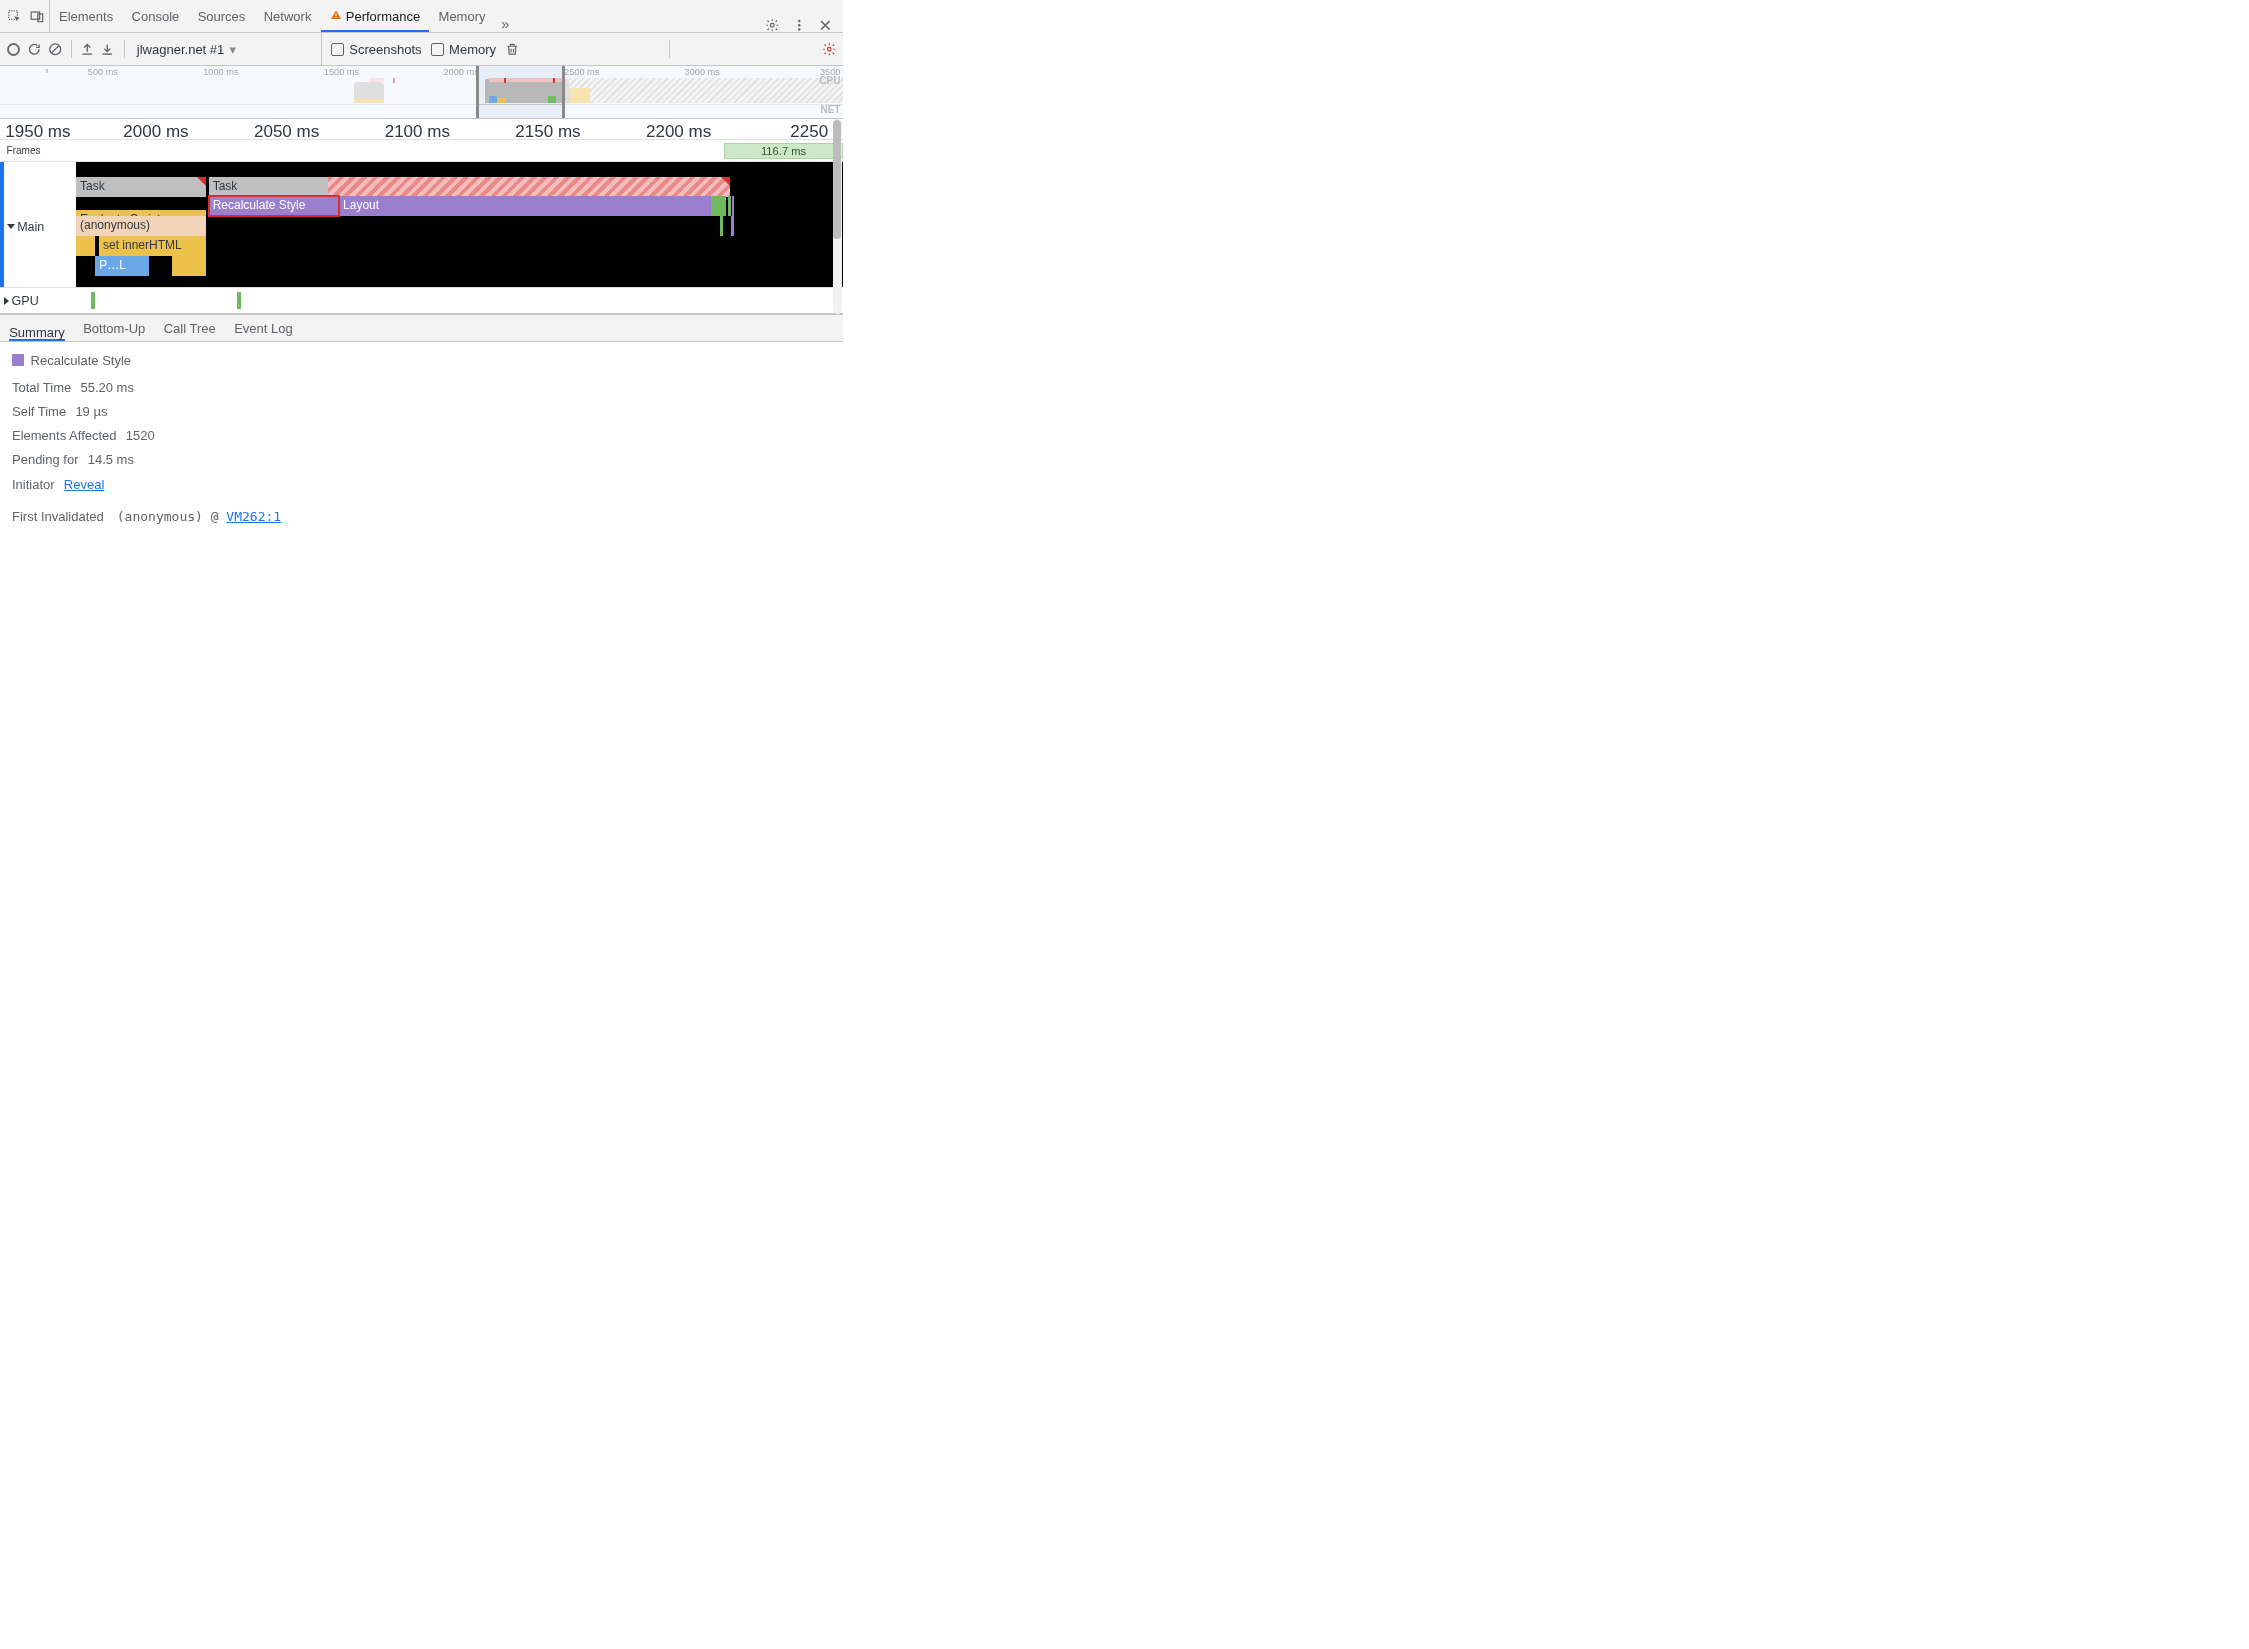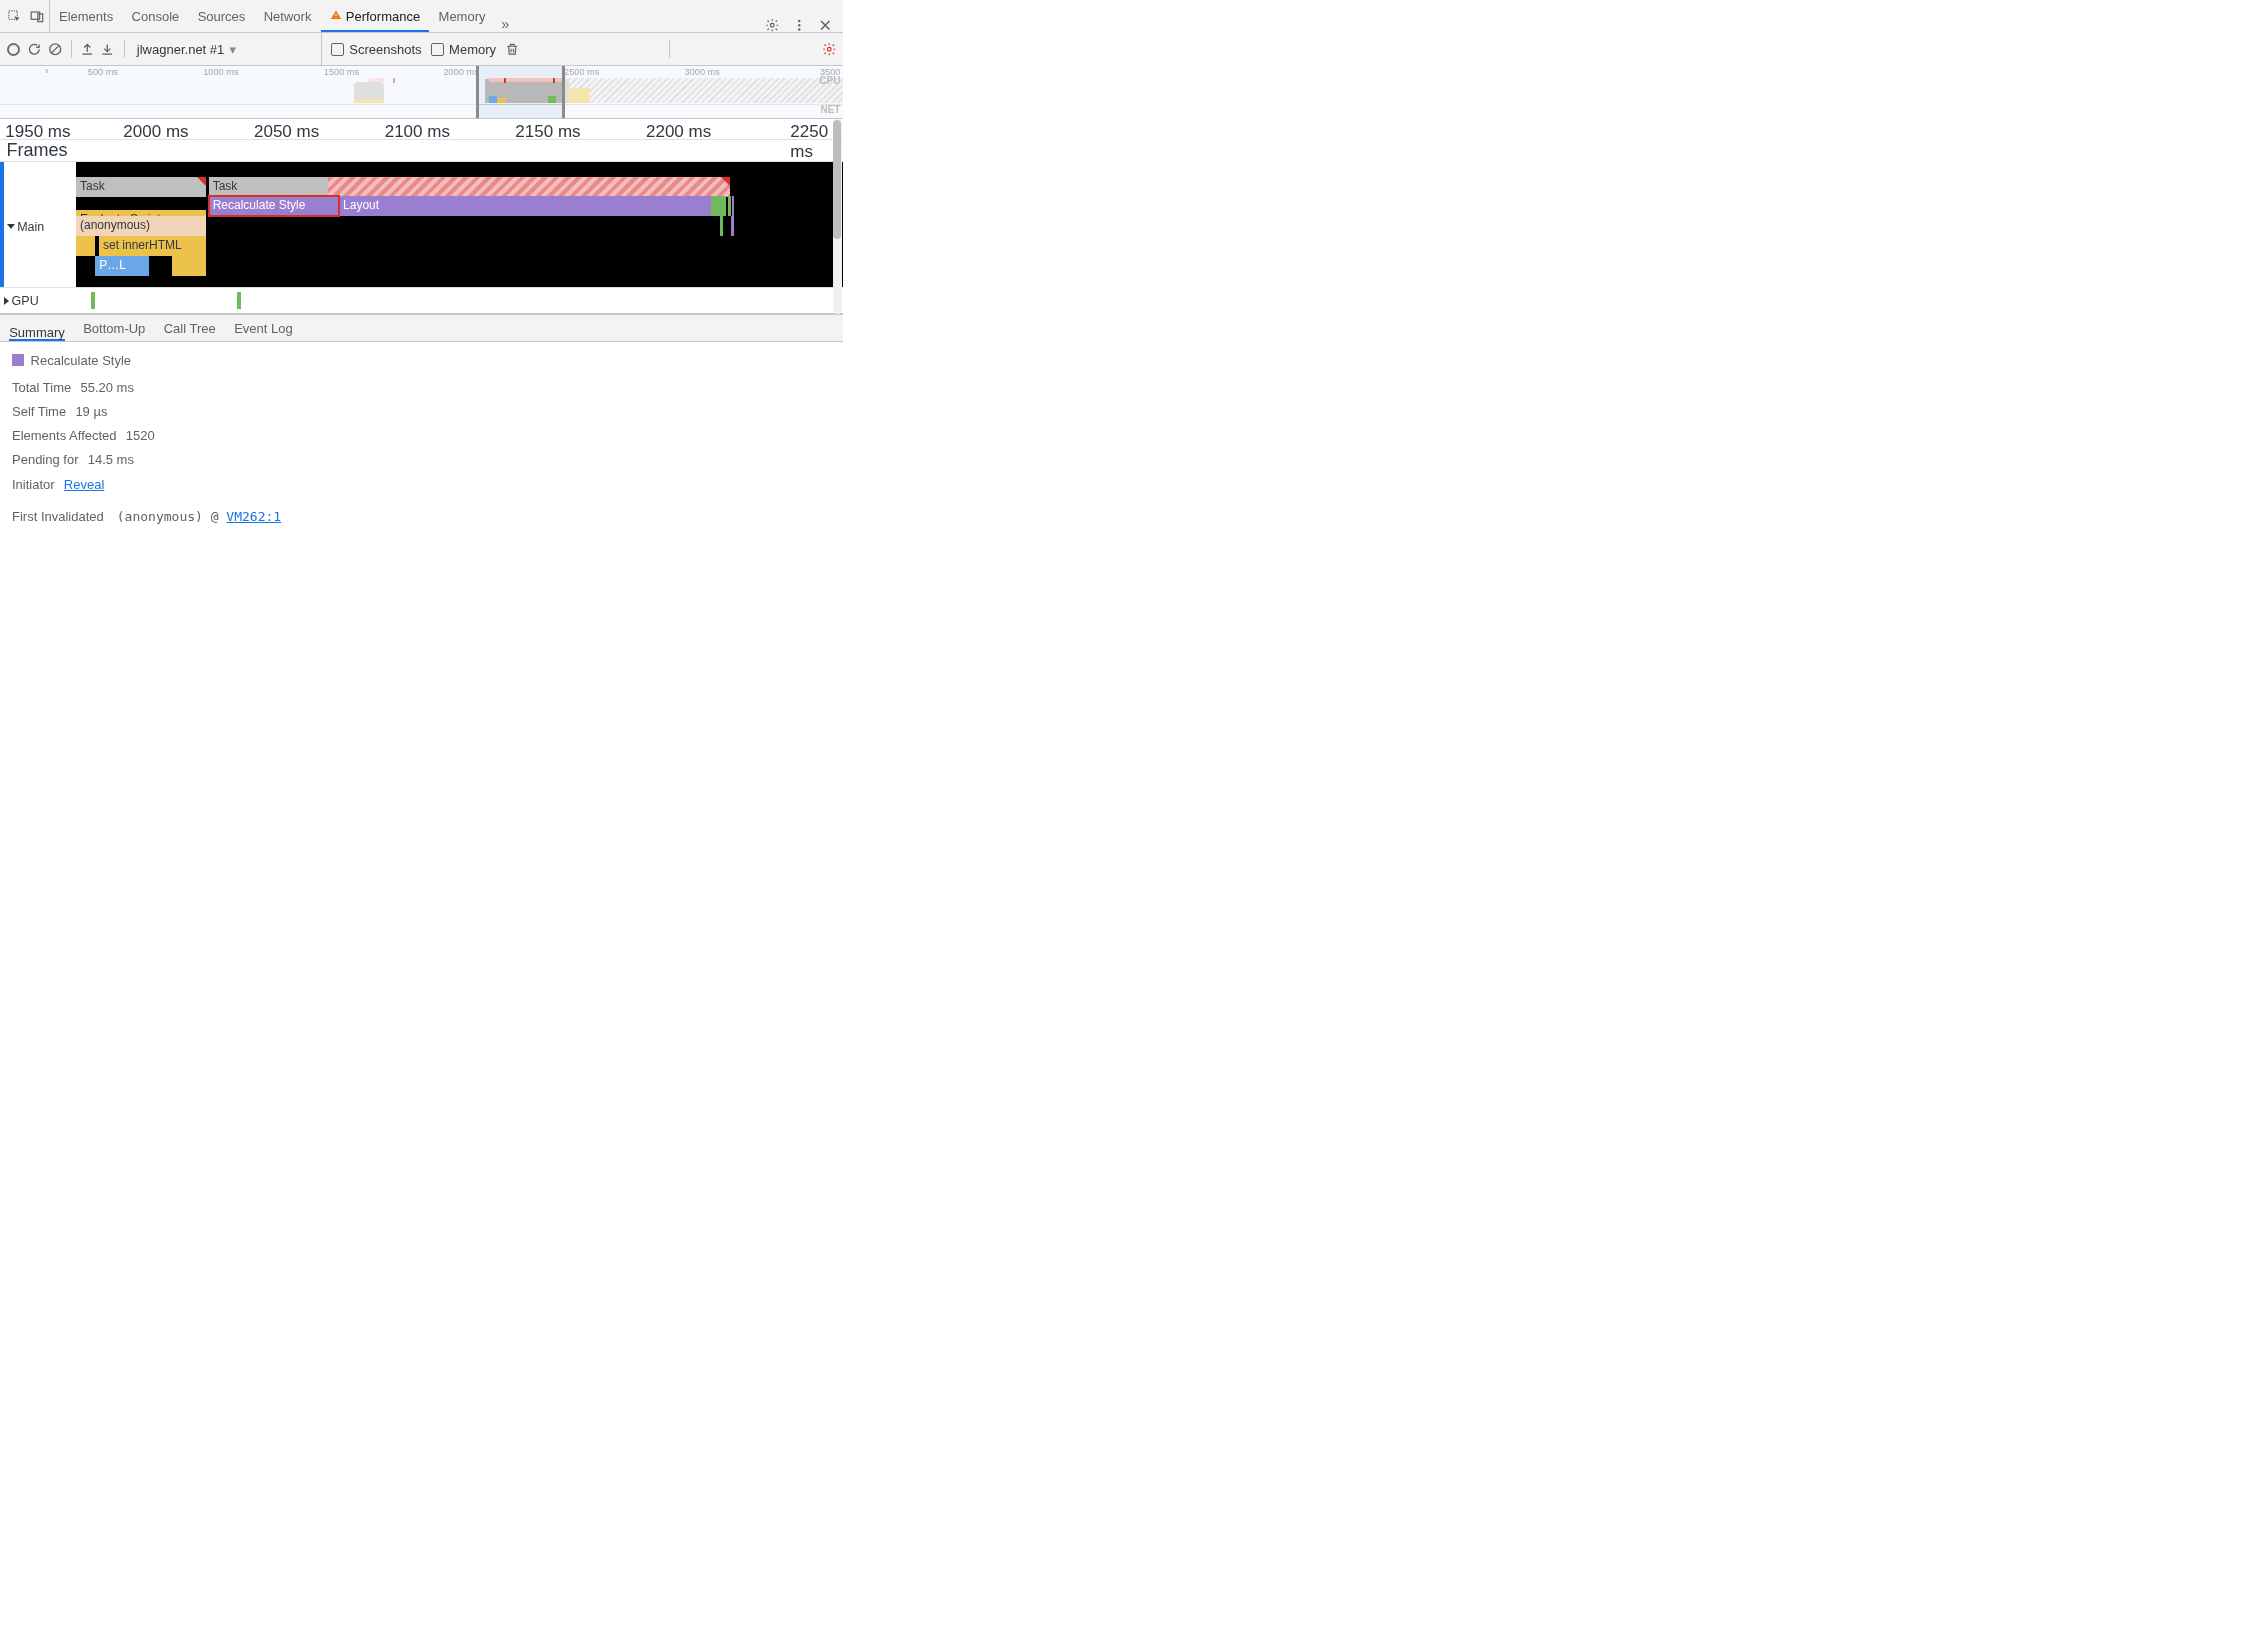--- a/index.html
+++ b/index.html
@@ -37,21 +37,21 @@
   .ov-sel { position:absolute; top:0; bottom:0; border-left:3.3px solid #8a8a8a; border-right:3.3px solid #8a8a8a; background:rgba(200,200,200,0.05); }
   .ov-mask { position:absolute; top:0; bottom:0; background:rgba(255,255,255,0.55);}
   .ov-hatch { position:absolute; top:12px; height:25px; background:repeating-linear-gradient(135deg,#c2c2c2 0,#c2c2c2 2px,#e6e6e6 2px,#e6e6e6 4.6px); }
   .ov-blob { position:absolute; top:12px; height:25px; }
   
   .flame-wrap { position:relative; }
   .time-ruler { position:relative; height:21px; border-bottom:0.7px solid #e0e0e0; background:#fff; }
   .time-ruler .lbl { position:absolute; top:2.6px; color:#303942; font-size:17px; transform:translateX(-50%);}
   .time-ruler .lbl.first { transform:none; left:5.3px;}
   .frames-row { display:flex; align-items:center; height:22.4px; border-bottom:0.7px solid #e0e0e0; }
-  .frames-row .hdr { width:76px; padding-left:6.6px; color:#303942; font-size:18px;}
+  .frames-row .hdr { width:76px; padding-left:6.6px; color:#303942; font-size:10px;}
   .frames-row .track { flex:1; position:relative; height:100%; }
   .frame-chip { position:absolute; top:2.6px; bottom:2.6px; background:#cde8c6; border:0.7px solid #a9d6a0; color:#2c5a2c; font-size:11.2px; display:flex; align-items:center; justify-content:center; }
   .main-row .hdr, .gpu-row .hdr { width:76px; padding-left:4px; font-size:12.5px; display:flex; align-items:center; gap:2.6px; cursor:pointer;}
   .tri { display:inline-block; width:0; height:0; }
   .tri.down { border-left:4px solid transparent; border-right:4px solid transparent; border-top:5.3px solid #303942;}
   .tri.right { border-top:4px solid transparent; border-bottom:4px solid transparent; border-left:5.3px solid #303942;}
   .main-row { display:flex; border-bottom:0.7px solid #e0e0e0;}
   .main-row .hdr { align-self:flex-start; padding-top:4px; border-left:4px solid #1a73e8; padding-left:2.6px; height:125px;}
   .main-row .track { flex:1; position:relative; background:#000000; height:125px; }
   .bar { position:absolute; height:20px; font-size:12px; color:#303942; padding:2px 4px; overflow:hidden; white-space:nowrap; }
@@ -241,20 +241,23 @@
     <span class="lbl" style="left:18.5%">2000 ms</span>
     <span class="lbl" style="left:34%">2050 ms</span>
     <span class="lbl" style="left:49.5%">2100 ms</span>
     <span class="lbl" style="left:65%">2150 ms</span>
     <span class="lbl" style="left:80.5%">2200 ms</span>
     <span class="lbl" style="left:96%">2250 ms</span>
   </div>
 
   <div class="frames-row">
     <div class="hdr">Frames</div>
+    <div class="track">
+      <div class="frame-chip" style="left:84.5%; right:0;">116.7 ms</div>
+    </div>
   </div>
 
   <div class="main-row">
     <div class="hdr">
       <span class="tri down"></span>
       <span>Main</span>
     </div>
     <div class="track">
 
       <div class="bar task tasktri" style="top:14.5px; left:0%; width:17%;">Task</div>

